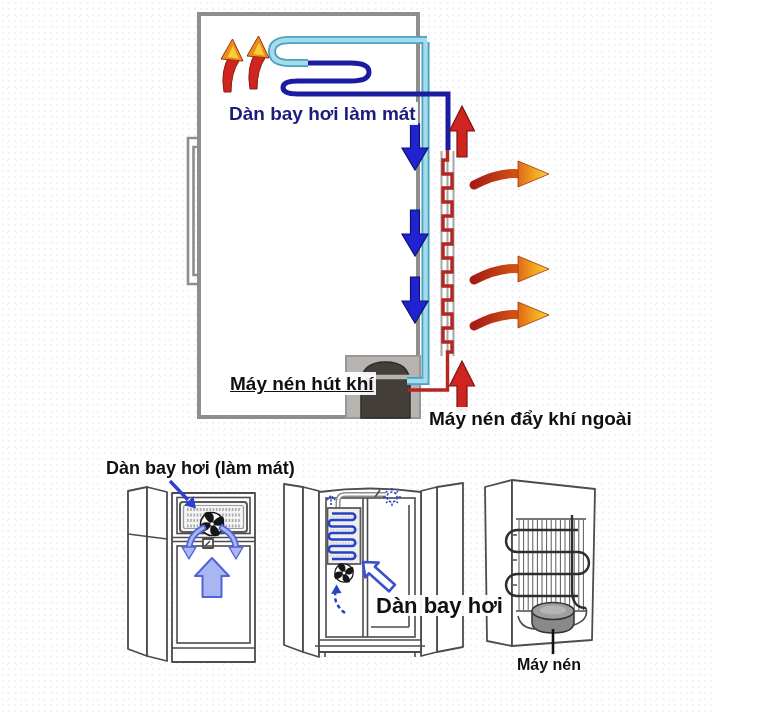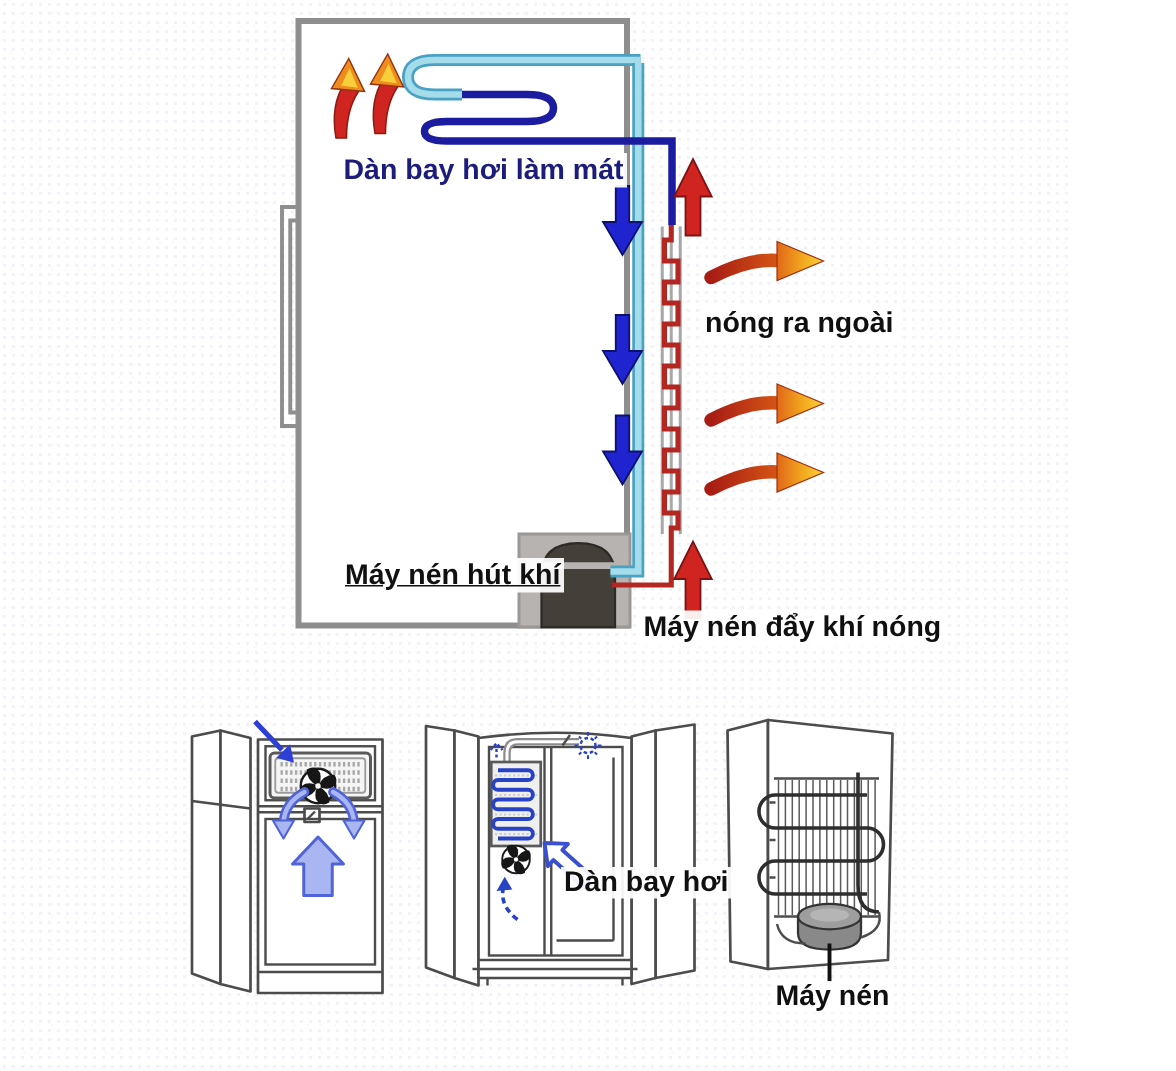--- a/index.html
+++ b/index.html
@@ -212,25 +212,25 @@
         <ellipse cx="553" cy="610" rx="13" ry="4.5" fill="#b5b5b5"></ellipse>
       </g>
       <path class="lnf" d="M518,616 Q521,629 537,629 M586,608 Q589,620 574,625"></path>
       <path d="M553,629 V655" stroke="#111111" stroke-width="2.6"></path>
     </g>
   </svg>
 
   <div class="lbl navy" style="left:227px;top:102px;">Dàn bay hơi làm mát</div>
 
   <div class="lbl" style="left:468px;top:204px;">
-    <div>nóng ra ngoài</div>
   </div>
 
   <div class="lbl" style="left:228px;top:372px;text-decoration:underline;">Máy nén hút khí</div>
 
-  <div class="lbl" style="left:427px;top:407px;">Máy nén đẩy khí nóng</div>
-
-
-  <div class="lbl sm" style="left:374px;top:578px;font-size:19px;">Dàn bay hơi</div>
-
-  <div class="lbl sm" style="left:515px;top:654px;font-size:19px;">Máy nén</div>
+  <div class="lbl" style="left:427px;top:407px;">Máy nén đẩy khí ngoài</div>
+
+  <div class="lbl sm" style="left:104px;top:458px;">Dàn bay hơi (làm mát)</div>
+
+  <div class="lbl sm" style="left:374px;top:595px;font-size:22px;">Dàn bay hơi</div>
+
+  <div class="lbl sm" style="left:515px;top:654px;font-size:16px;">Máy nén</div>
 
 </div>
 
 </body></html>

